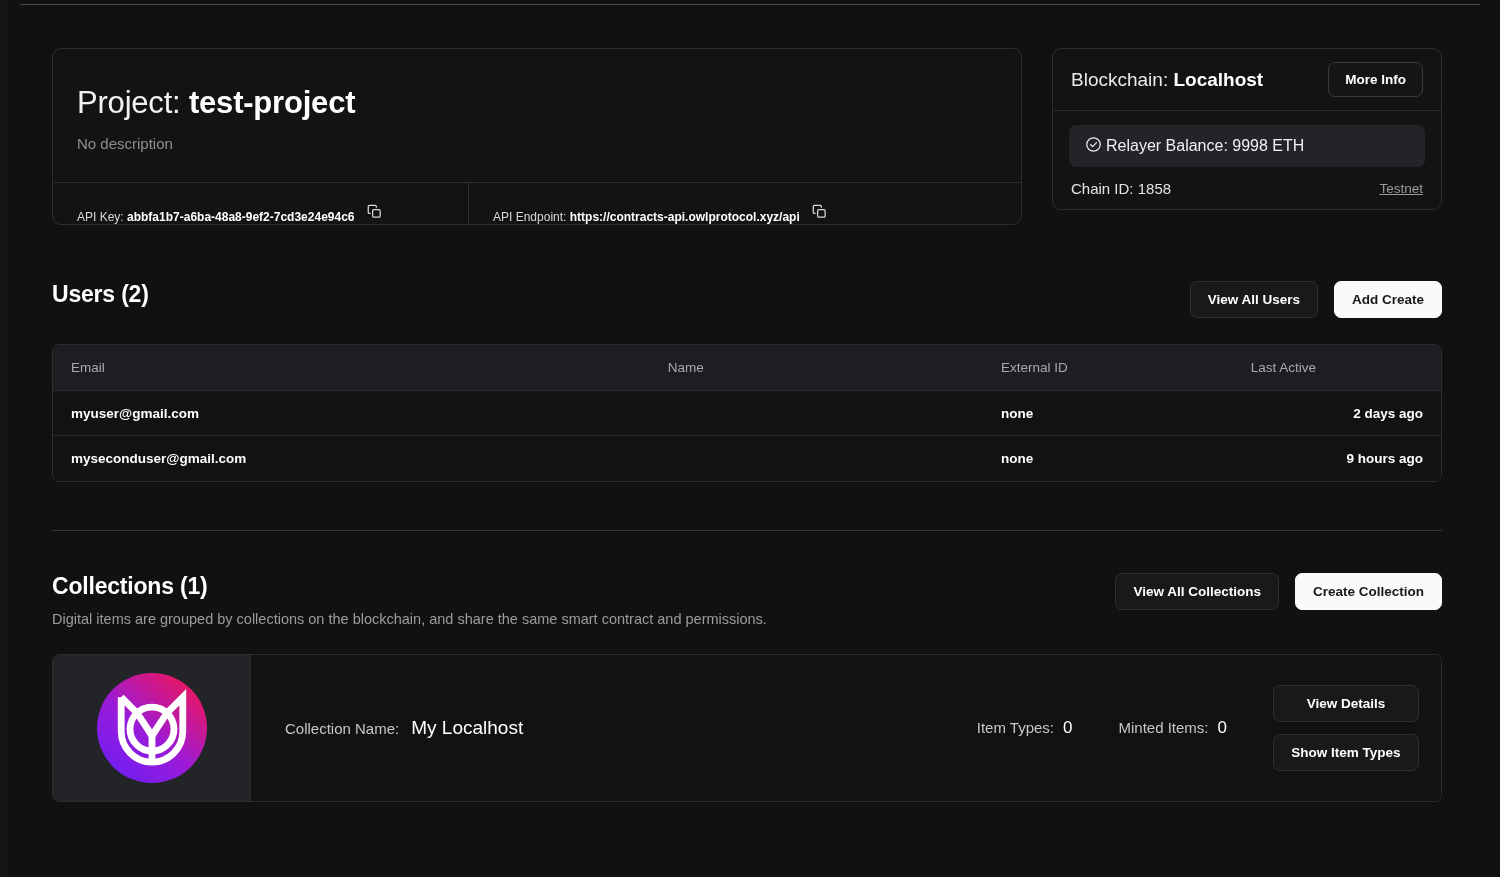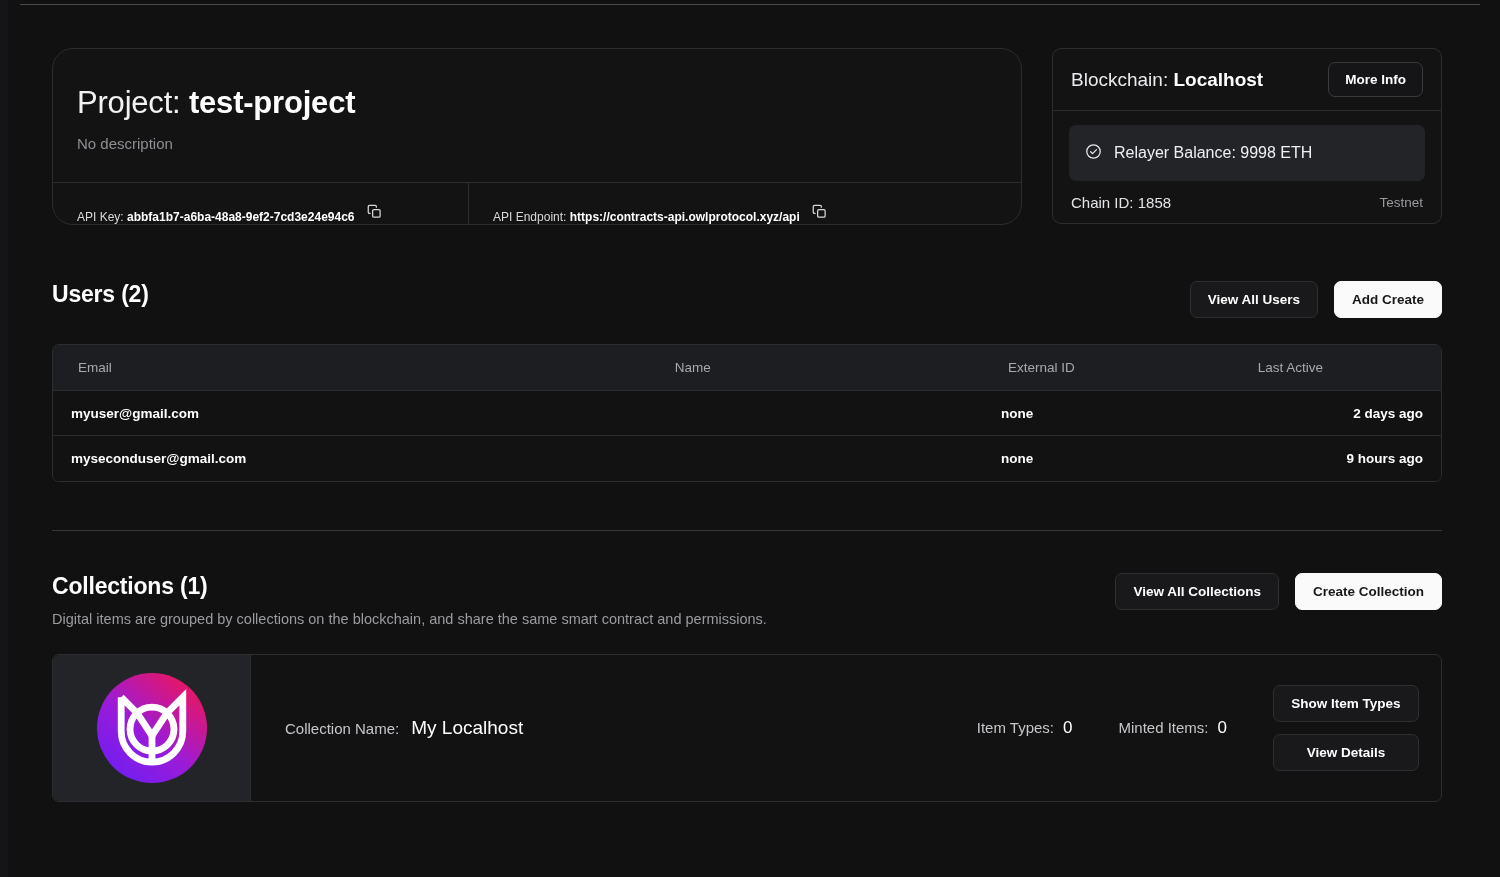--- a/index.html
+++ b/index.html
@@ -47,21 +47,21 @@
   .top-row {
     display: flex;
     gap: 30px;
     align-items: flex-start;
   }
 
   .project-card {
     width: 970px;
     background: #131314;
     border: 1px solid #2c2d30;
-    border-radius: 21px;
+    border-radius: 9px;
     overflow: hidden;
   }
 
   .project-card-body {
     padding: 36px 24px 30px 24px;
     min-height: 132px;
   }
 
   .project-title {
     font-size: 31px;
@@ -145,40 +145,40 @@
     padding: 9px 16px;
     cursor: pointer;
     font-family: "Liberation Sans", sans-serif;
   }
 
   .chain-body { padding: 14px 16px 12px 16px; }
 
   .relayer-pill {
     background: #232428;
     border-radius: 7px;
-    height: 56px;
+    height: 42px;
     display: flex;
     align-items: center;
-    gap: 12px;
+    gap: 4px;
     padding: 0 16px;
   }
   .relayer-text {
     font-size: 16px;
     color: #f0f0f2;
   }
 
   .chain-foot {
     display: flex;
     justify-content: space-between;
     align-items: center;
     margin-top: 13px;
     padding: 0 2px;
   }
   .chain-id { font-size: 15px; color: #e3e4e6; }
-  .network-tag { font-size: 13.5px; color: #9a9b9f; }
+  .network-tag { font-size: 13.5px; color: #9a9b9f; text-decoration: underline; }
 
   
   .section-head {
     display: flex;
     align-items: flex-start;
     justify-content: space-between;
   }
 
   .section-title {
     font-size: 23px;
@@ -235,21 +235,21 @@
     border-collapse: collapse;
     table-layout: fixed;
   }
 
   table.users thead tr { background: #1d1e21; height: 46px; }
   table.users th {
     font-size: 13.5px;
     font-weight: 400;
     color: #a8a9ad;
     text-align: left;
-    padding: 0 25px;
+    padding: 0 18px;
   }
   table.users tbody tr {
     height: 45px;
     border-top: 1px solid #2c2d30;
     background: #121213;
   }
   table.users td {
     font-size: 13.5px;
     padding: 0 18px;
     color: #ffffff;
@@ -492,21 +492,21 @@
             <span class="stat-label">Item Types:</span>
             <span class="stat-value">0</span>
           </div>
 
           <div class="stat">
             <span class="stat-label">Minted Items:</span>
             <span class="stat-value">0</span>
           </div>
 
           <div class="coll-actions">
+            <button class="btn-dark">View Details</button>
             <button class="btn-dark">Show Item Types</button>
-            <button class="btn-dark">View Details</button>
           </div>
         </div>
       </div>
     </div>
 
   </div>
 </div>
 
 </body></html>

